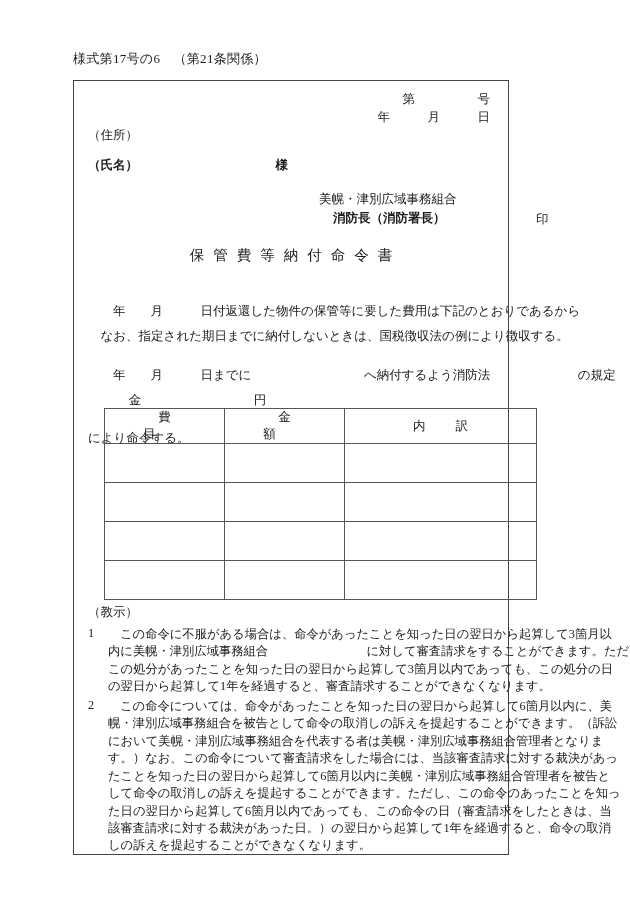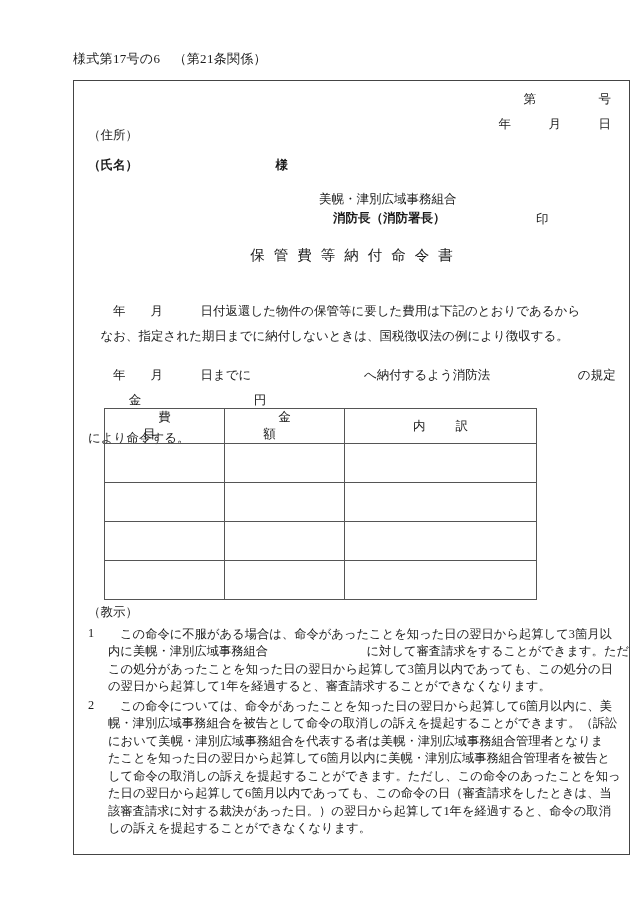--- a/index.html
+++ b/index.html
@@ -31,21 +31,21 @@
     font-size: 13px;
     letter-spacing: 0.3px;
     white-space: nowrap;
   }
 
   
   .frame {
     position: absolute;
     left: 73px;
     top: 80px;
-    width: 557px;
+    width: 436px;
     height: 775px;
     border: 1px solid #444;
     box-sizing: border-box;
     background: #fff;
   }
 
   
   .t {
     position: absolute;
     font-size: 12.5px;
@@ -53,21 +53,21 @@
     white-space: nowrap;
   }
 
   
   .docno {
     top: 12px;
     right: 18px;
     text-align: right;
   }
   .docno .row { display: block; white-space: pre; }
-  .docno .row + .row { margin-top: 12px; }
+  .docno .row + .row { margin-top: 5px; }
 
   
   .addr-jusho { left: 14px; top: 48px; }
   .addr-shimei { left: 14px; top: 78px; white-space: pre; font-weight: bold; }
 
   
   .issuer { left: 245px; top: 112px; }
   .issuer .l1 { display: block; }
   .issuer .l2 { display: block; margin-top: 6px; padding-left: 14px; white-space: pre; font-weight: bold; }
   .seal {
@@ -251,20 +251,21 @@
           <span class="ln">の翌日から起算して1年を経過すると、審査請求することができなくなります。</span>
         </div>
       </div>
 
       <div class="notice-item">
         <div class="notice-num">2</div>
         <div class="notice-body">
           <span class="ln first">この命令については、命令があったことを知った日の翌日から起算して6箇月以内に、美</span>
           <span class="ln">幌・津別広域事務組合を被告として命令の取消しの訴えを提起することができます。（訴訟</span>
           <span class="ln">において美幌・津別広域事務組合を代表する者は美幌・津別広域事務組合管理者となりま</span>
+          <span class="ln">す。）なお、この命令について審査請求をした場合には、当該審査請求に対する裁決があっ</span>
           <span class="ln">たことを知った日の翌日から起算して6箇月以内に美幌・津別広域事務組合管理者を被告と</span>
           <span class="ln">して命令の取消しの訴えを提起することができます。ただし、この命令のあったことを知っ</span>
           <span class="ln">た日の翌日から起算して6箇月以内であっても、この命令の日（審査請求をしたときは、当</span>
           <span class="ln">該審査請求に対する裁決があった日。）の翌日から起算して1年を経過すると、命令の取消</span>
           <span class="ln">しの訴えを提起することができなくなります。</span>
         </div>
       </div>
 
     </div>
 

